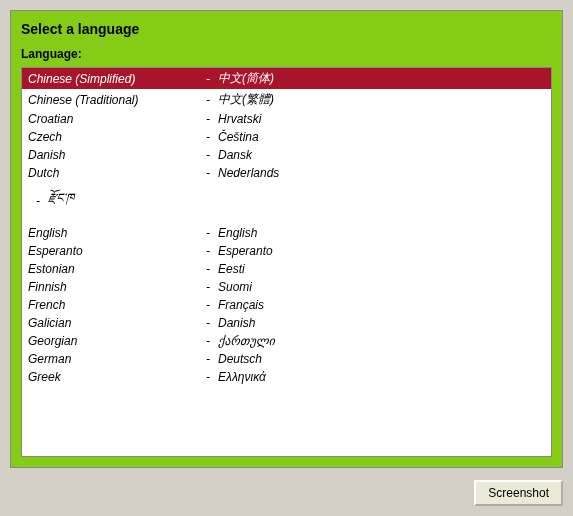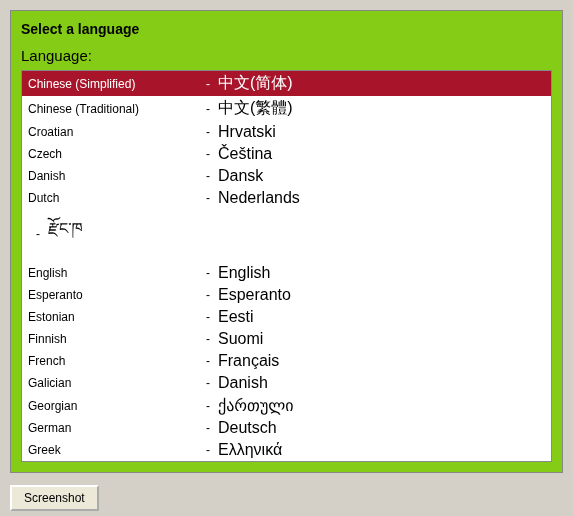--- a/index.html
+++ b/index.html
@@ -37,35 +37,37 @@
       margin-bottom: 4px;
     }
 
     .description {
       font-size: 12px;
       color: #000;
       line-height: 1.4;
     }
 
     .label {
-      font-size: 15px;
-      color: #000;
+      font-size: 12px;
+      color: #000;
+      font-weight: bold;
     }
 
     .list-container {
       flex: 1;
       border: 1px solid #888;
       overflow: hidden;
       background: #fff;
     }
 
     .lang-list {
       width: 100%;
       height: 100%;
       overflow-y: auto;
+      font-style: italic;
     }
 
     .lang-row {
       display: flex;
       align-items: center;
       padding: 2px 6px;
       cursor: pointer;
       color: #000;
     }
 
@@ -79,26 +81,26 @@
       font-size: 12px;
     }
 
     .lang-sep {
       width: 20px;
       text-align: center;
       font-size: 12px;
     }
 
     .lang-native {
-      font-size: 16px;
+      font-size: 12px;
     }
 
     .bottom-bar {
       display: flex;
-      justify-content: flex-start;
+      justify-content: flex-end;
       padding-top: 4px;
     }
 
     .screenshot-btn {
       background: #ece9d8;
       border: 2px outset #fff;
       padding: 4px 12px;
       cursor: pointer;
       font-size: 12px;
       color: #000;

